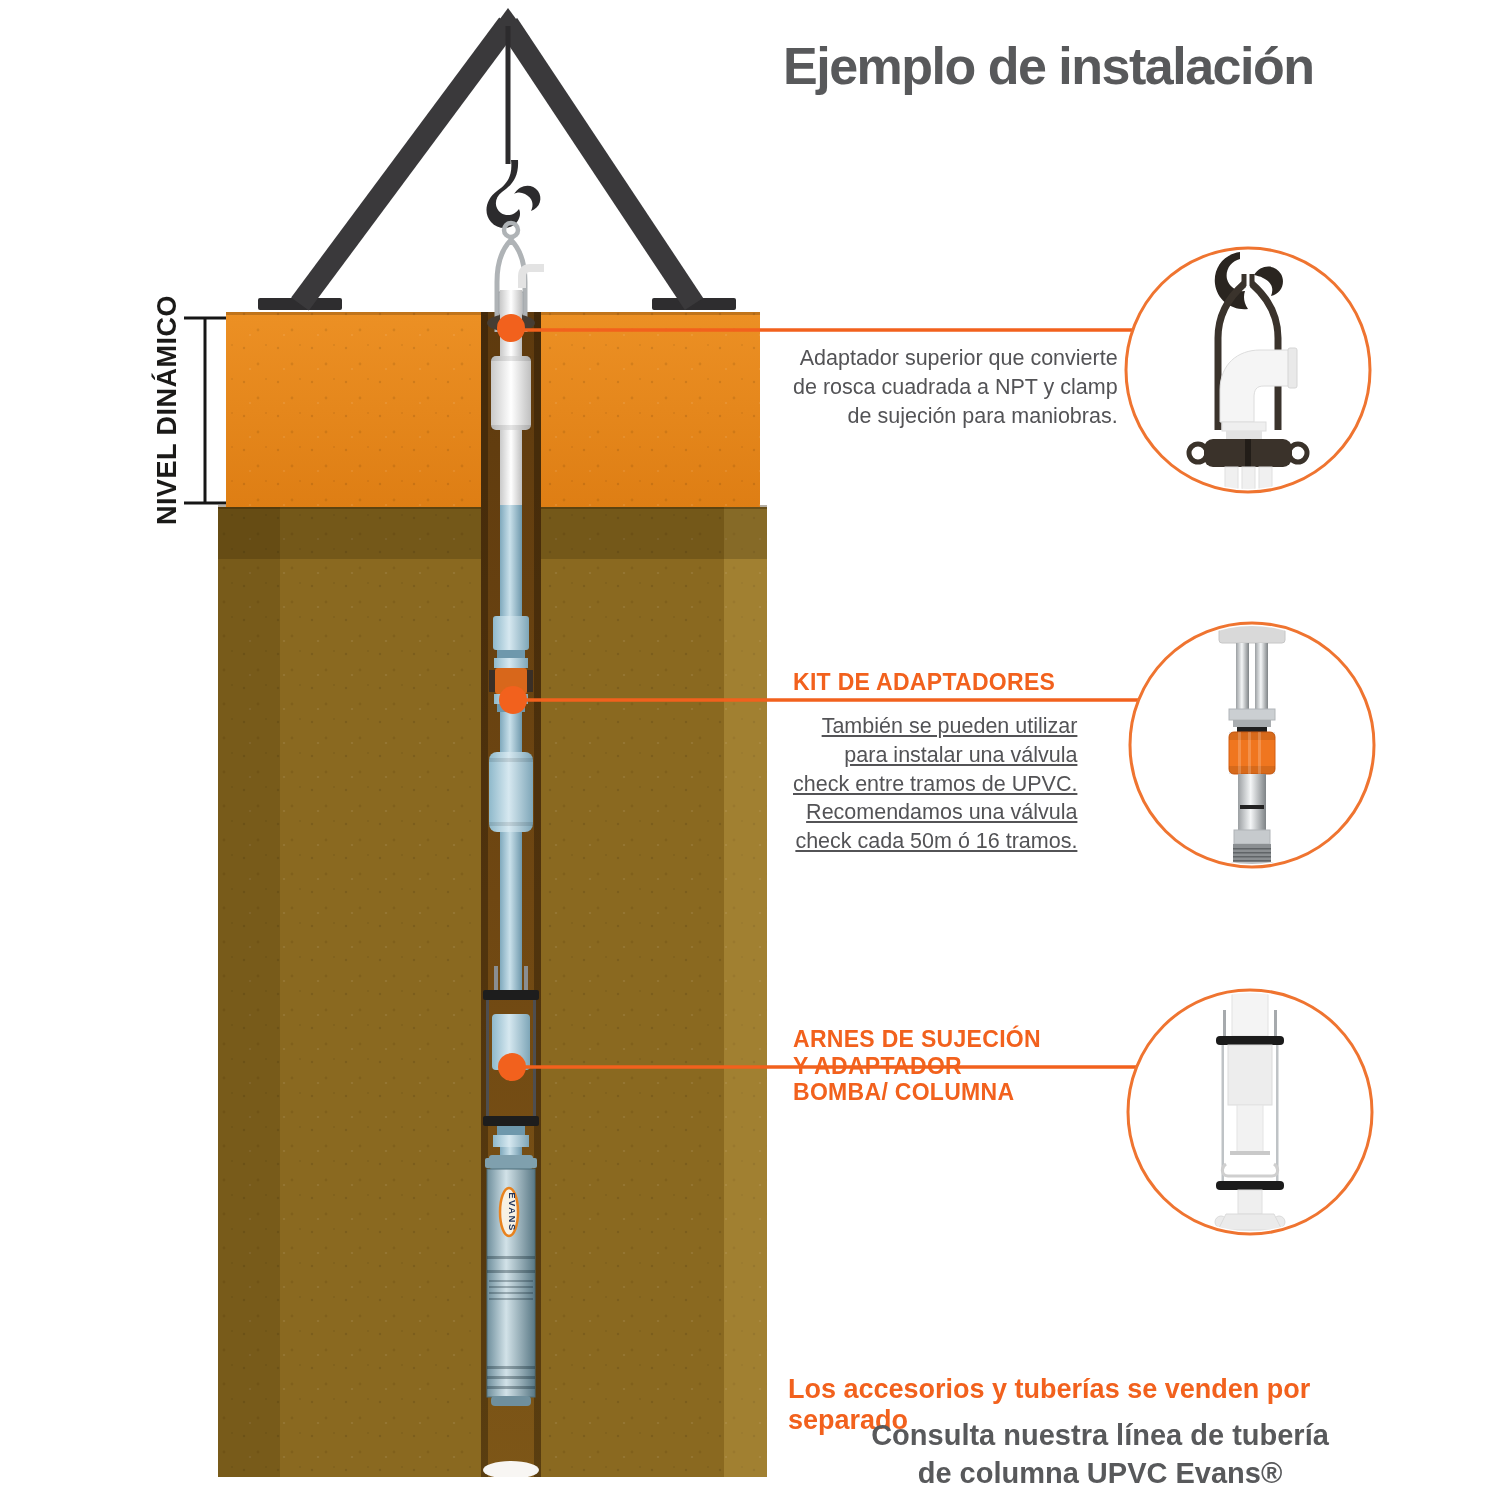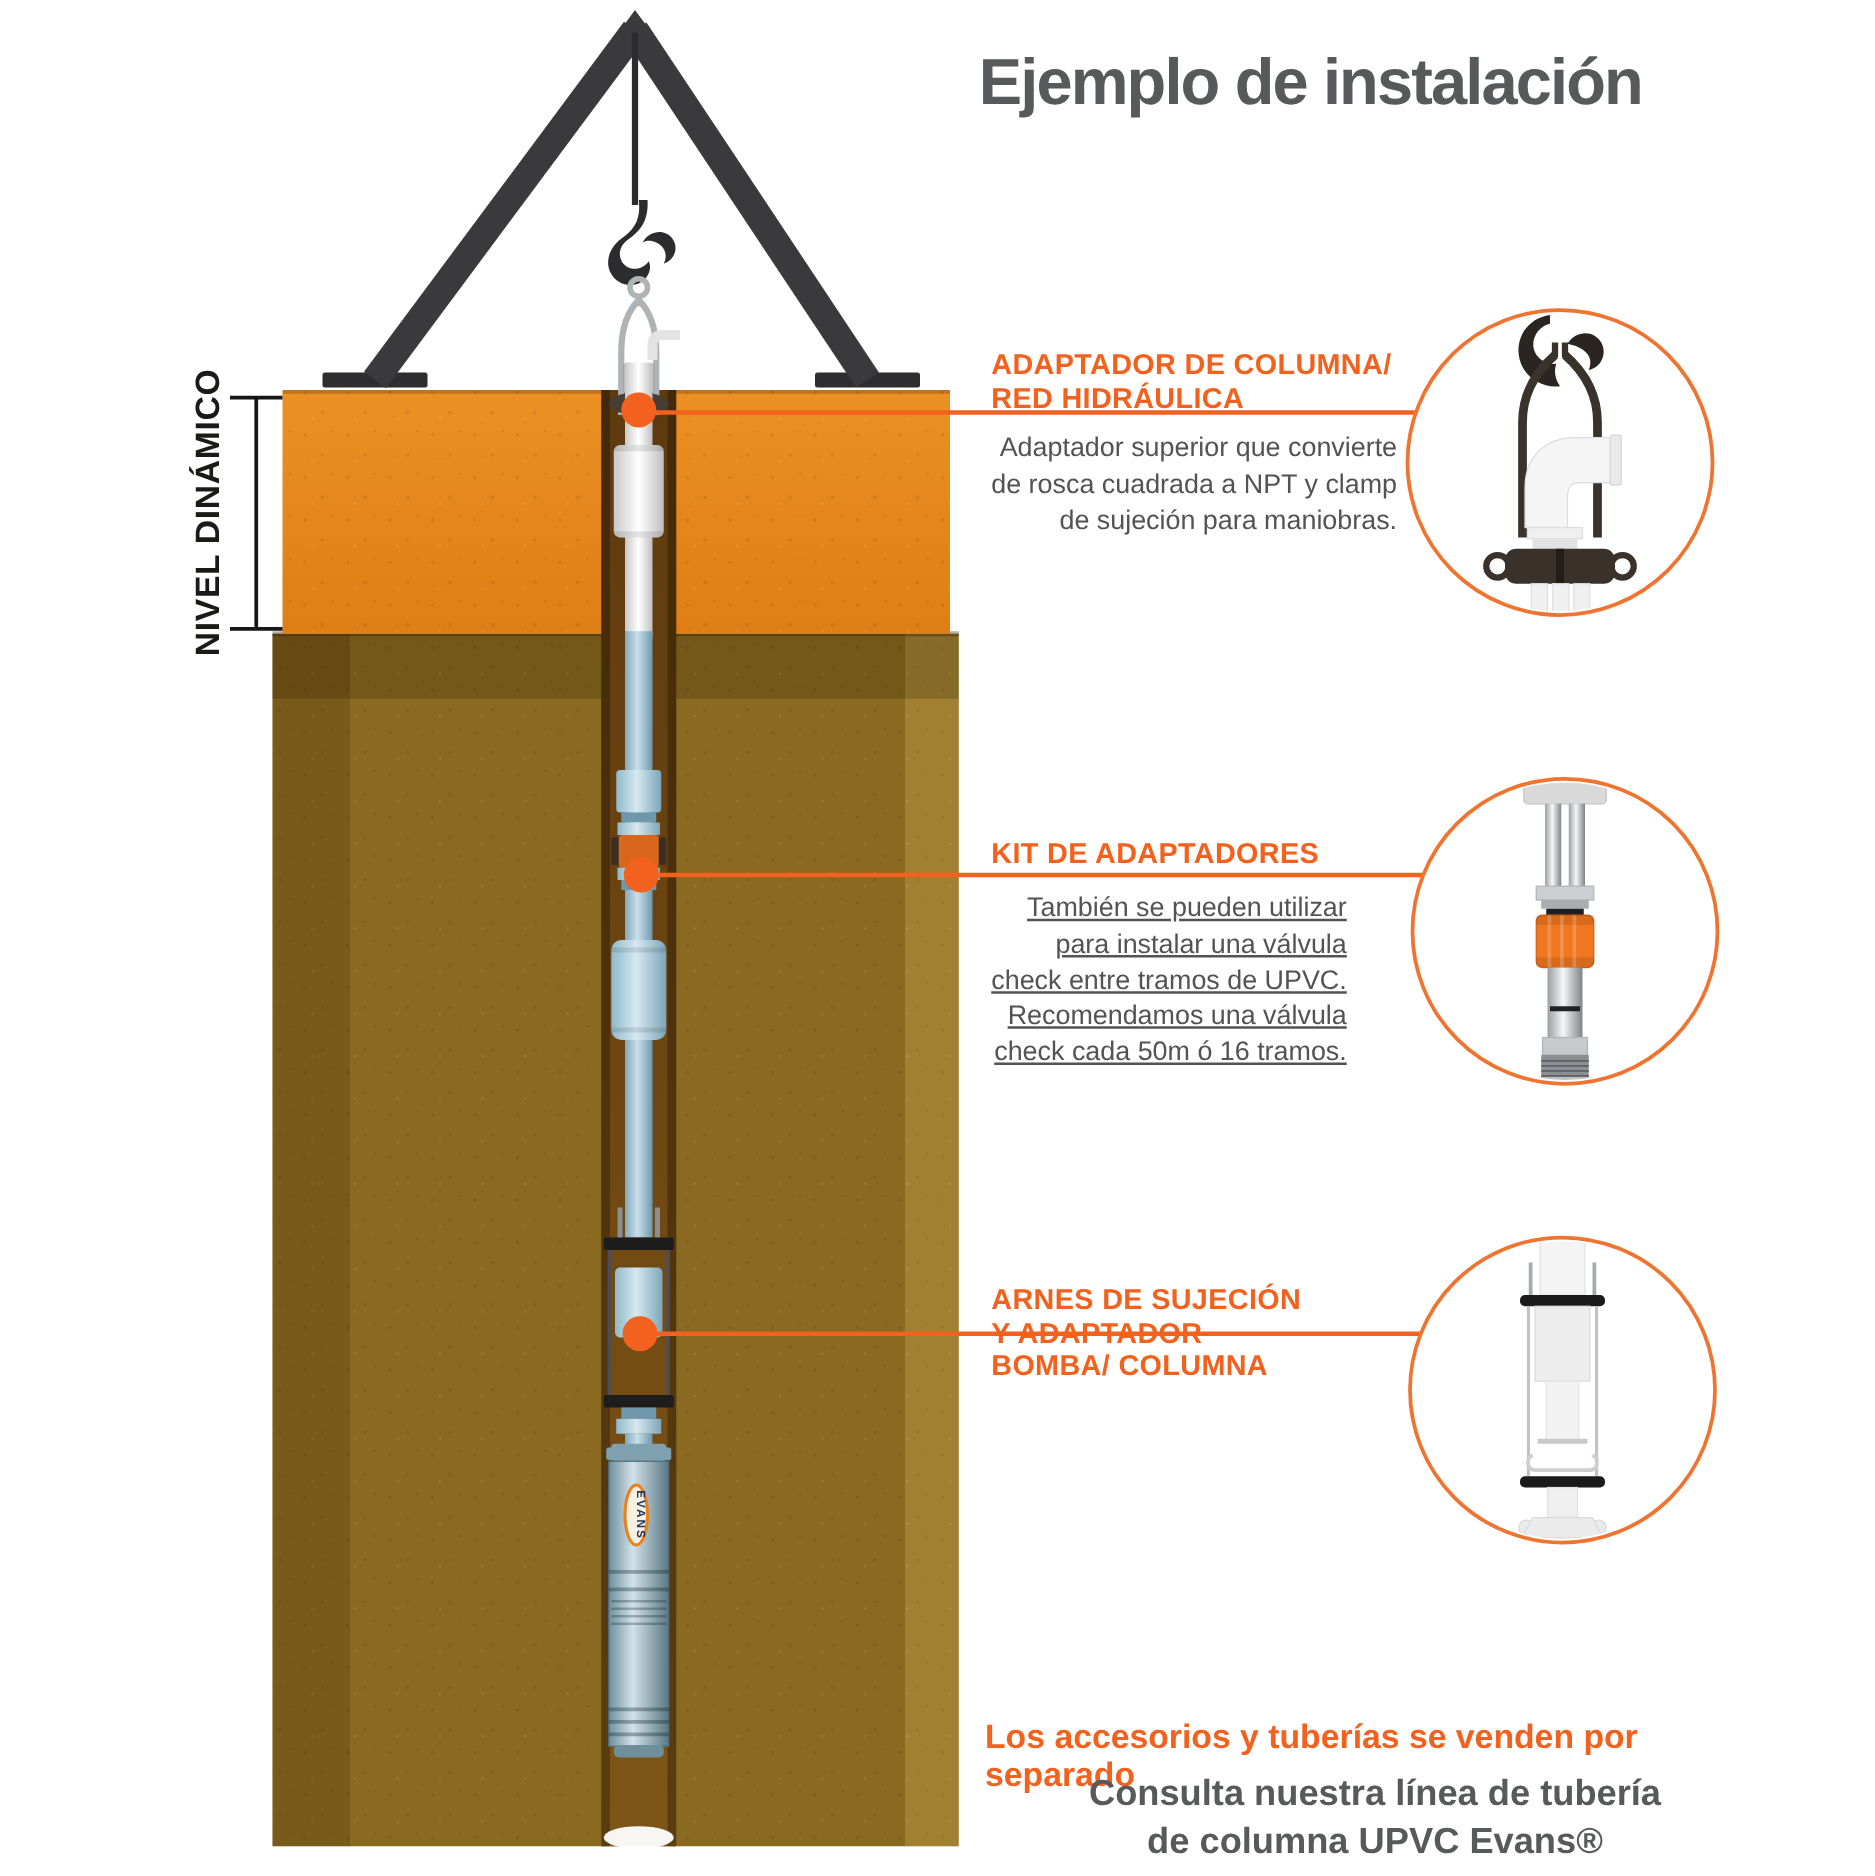--- a/index.html
+++ b/index.html
@@ -275,22 +275,20 @@
           <rect x="-30" y="118" width="60" height="9" rx="3" fill="#E3E3E3"></rect>
         </g>
       </g>
     </g>
   </svg>
 
   <div class="abs page-title">Ejemplo de instalación</div>
 
   <div class="abs nivel-label">NIVEL DINÁMICO</div>
 
-  <div class="abs callout-title preline c1-title">ADAPTADOR DE COLUMNA/
-RED HIDRÁULICA</div>
   <div class="abs callout-body preline c1-body">Adaptador superior que convierte
 de rosca cuadrada a NPT y clamp
 de sujeción para maniobras.</div>
 
   <div class="abs callout-title preline c2-title">KIT DE ADAPTADORES</div>
   <div class="abs callout-body preline c2-body">También se pueden utilizar
 para instalar una válvula
 check entre tramos de UPVC.
 Recomendamos una válvula
 check cada 50m ó 16 tramos.</div>

